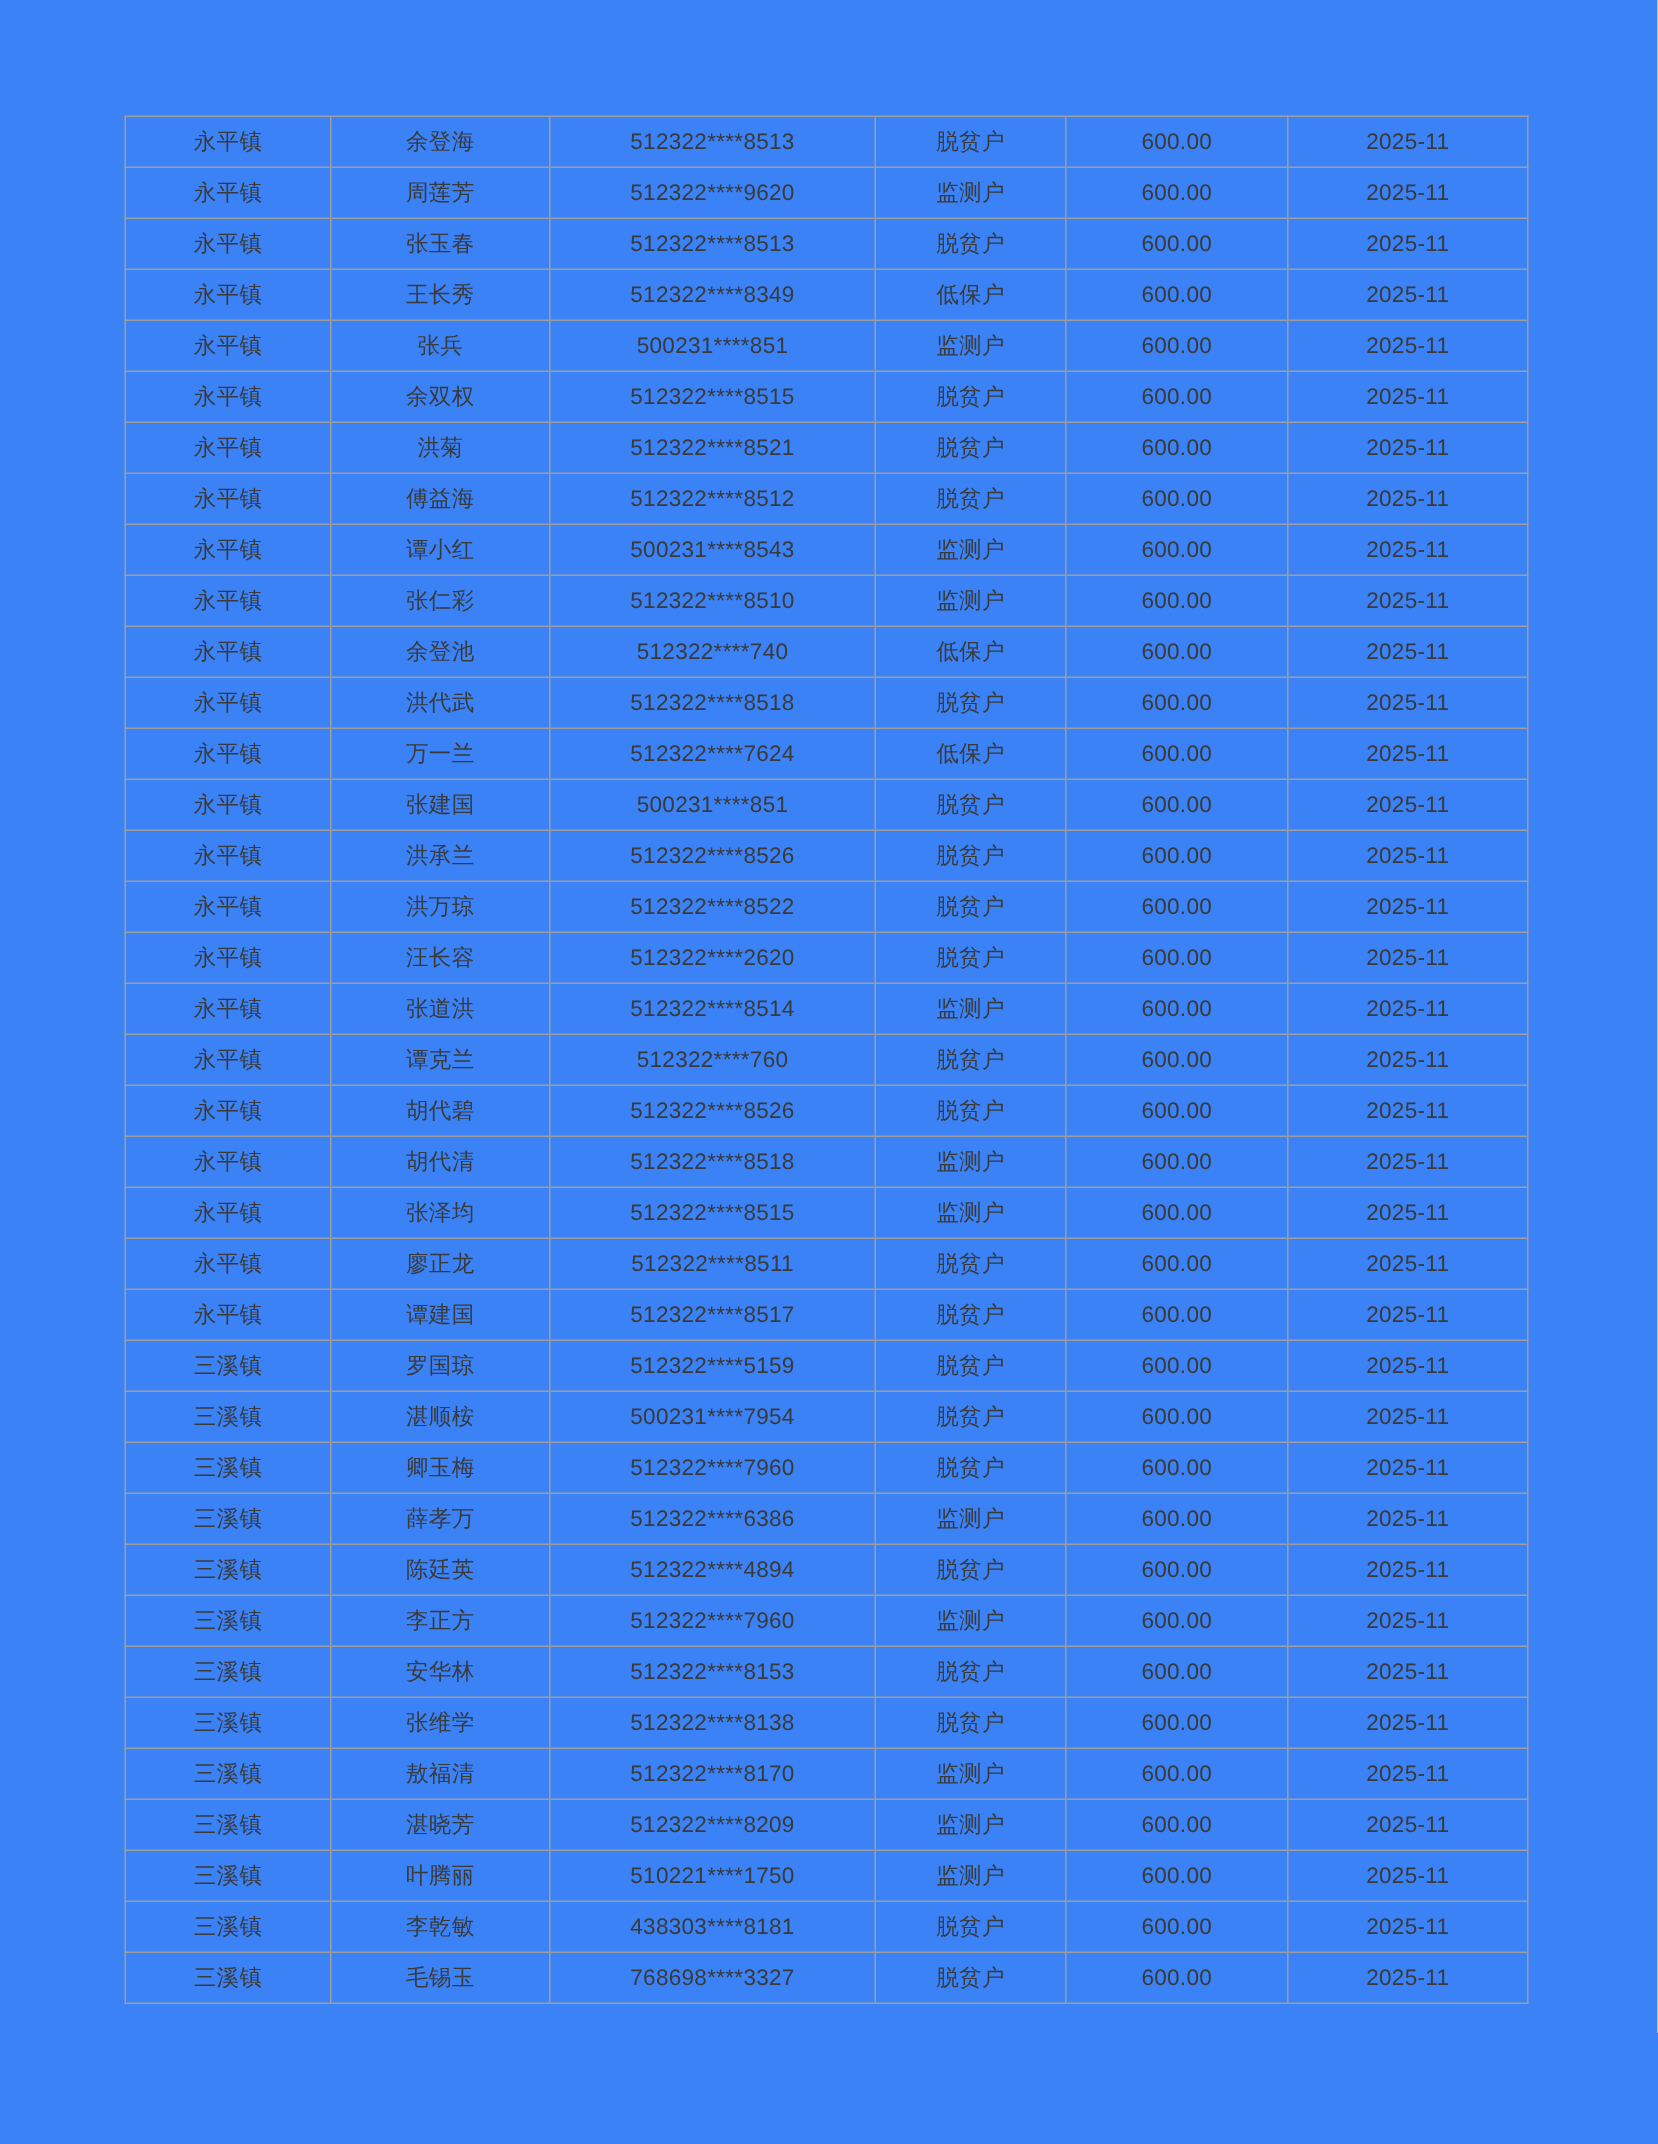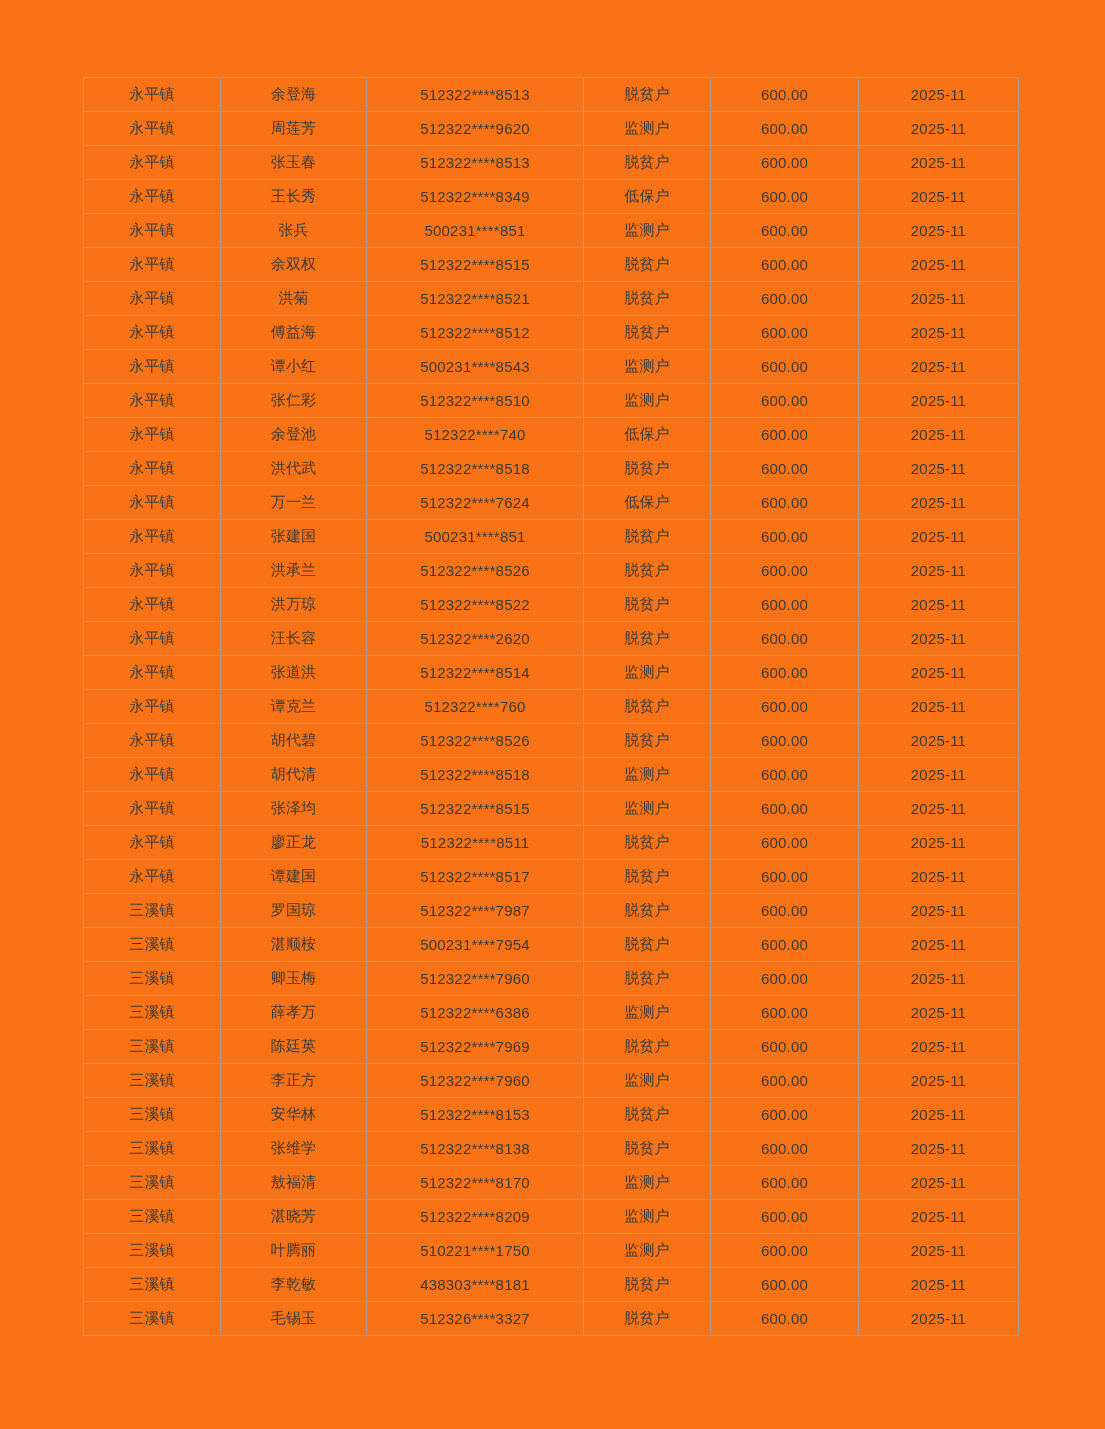--- a/index.html
+++ b/index.html
@@ -5,21 +5,21 @@
   html, body {
     margin: 0;
     padding: 0;
     background: #ffffff;
     font-family: "Liberation Sans", "DejaVu Sans", sans-serif;
   }
   .page {
     position: relative;
     width: 1105px;
     height: 1429px;
-    background: #f97316;
+    background: #3b82f6;
     overflow: hidden;
   }
   .table-wrap {
     position: absolute;
     left: 83px;
     top: 77px;
   }
   table.subsidy {
     border-collapse: collapse;
     table-layout: fixed;
@@ -247,21 +247,21 @@
             <td>永平镇</td>
             <td>谭建国</td>
             <td>512322****8517</td>
             <td>脱贫户</td>
             <td>600.00</td>
             <td>2025-11</td>
           </tr>
           <tr>
             <td>三溪镇</td>
             <td>罗国琼</td>
-            <td>512322****7987</td>
+            <td>512322****5159</td>
             <td>脱贫户</td>
             <td>600.00</td>
             <td>2025-11</td>
           </tr>
           <tr>
             <td>三溪镇</td>
             <td>湛顺桉</td>
             <td>500231****7954</td>
             <td>脱贫户</td>
             <td>600.00</td>
@@ -279,21 +279,21 @@
             <td>三溪镇</td>
             <td>薛孝万</td>
             <td>512322****6386</td>
             <td>监测户</td>
             <td>600.00</td>
             <td>2025-11</td>
           </tr>
           <tr>
             <td>三溪镇</td>
             <td>陈廷英</td>
-            <td>512322****7969</td>
+            <td>512322****4894</td>
             <td>脱贫户</td>
             <td>600.00</td>
             <td>2025-11</td>
           </tr>
           <tr>
             <td>三溪镇</td>
             <td>李正方</td>
             <td>512322****7960</td>
             <td>监测户</td>
             <td>600.00</td>
@@ -343,21 +343,21 @@
             <td>三溪镇</td>
             <td>李乾敏</td>
             <td>438303****8181</td>
             <td>脱贫户</td>
             <td>600.00</td>
             <td>2025-11</td>
           </tr>
           <tr>
             <td>三溪镇</td>
             <td>毛锡玉</td>
-            <td>512326****3327</td>
+            <td>768698****3327</td>
             <td>脱贫户</td>
             <td>600.00</td>
             <td>2025-11</td>
           </tr>
         </tbody>
     </table>
   </div>
 </div>
 
 </body></html>

